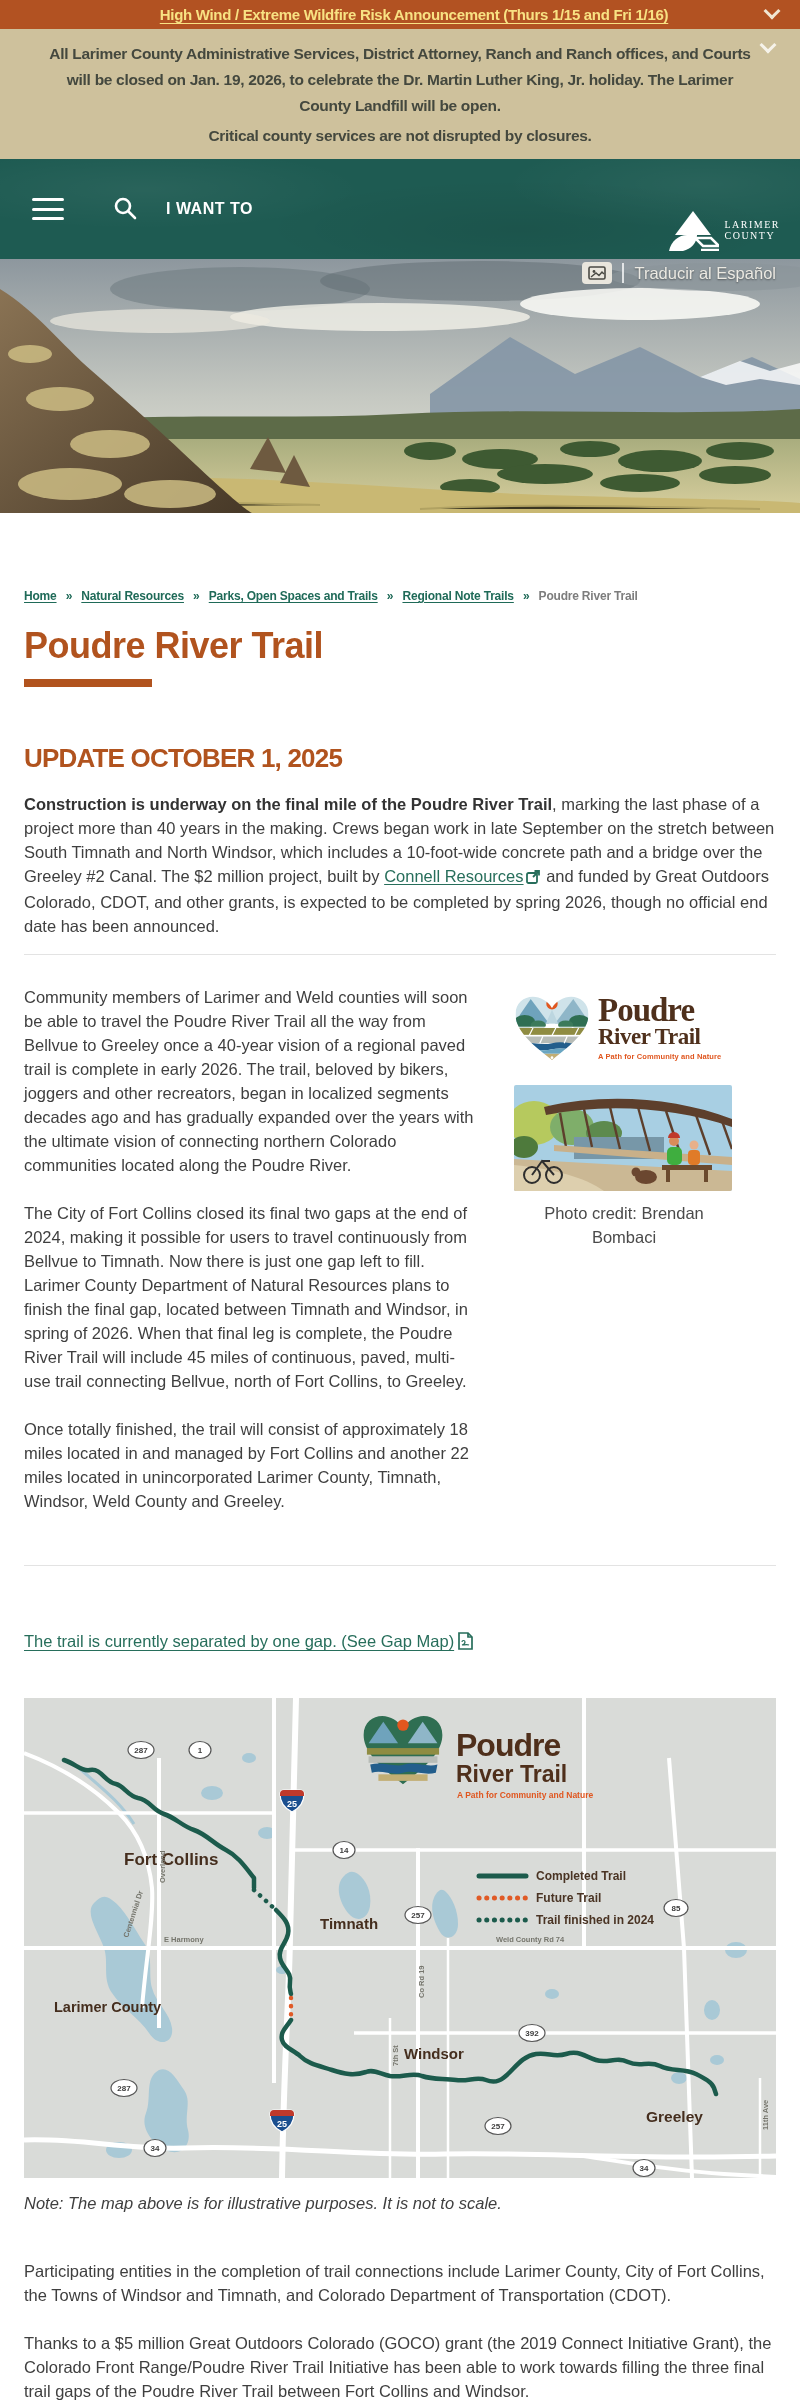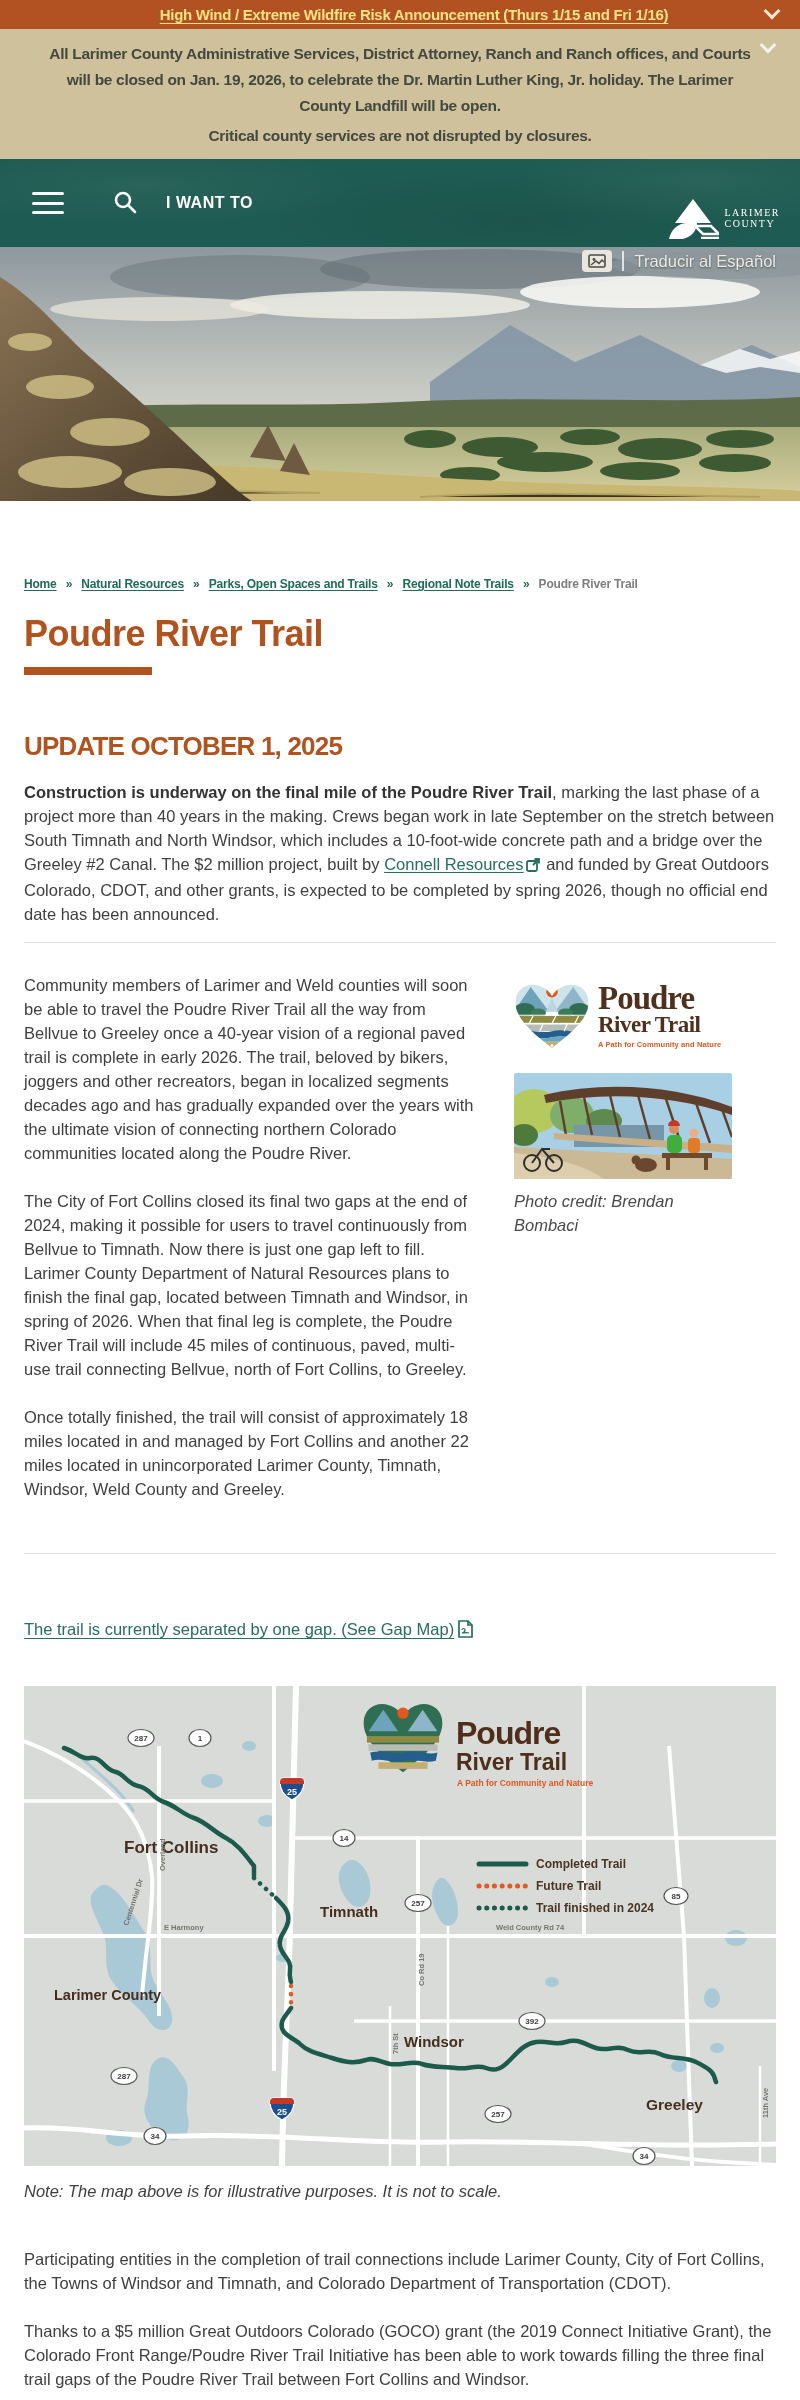--- a/index.html
+++ b/index.html
@@ -16,21 +16,21 @@
           border-bottom:3px solid #f0e6d2; transform:rotate(45deg); }
   .alert-top .chev { position:absolute; right:22px; top:5px; }
   .alert-body { background:#cec19c; min-height:130px; padding:12px 40px 10px;
                 text-align:center; position:relative; }
   .alert-body p { color:#44483e; font-weight:bold; font-size:15.5px; line-height:26px;
                   letter-spacing:-0.3px; }
   .alert-body .line2 { margin-top:4px; }
   .alert-body .chev { border-color:#f6f3ea; position:absolute; right:26px; top:10px; }
 
   
-  .nav { height:88px; background:#1e5b52; position:relative; display:flex; align-items:center;
+  .nav { height:100px; background:#1e5b52; position:relative; display:flex; align-items:center;
          background-image:radial-gradient(ellipse 220px 40px at 18% 30%, rgba(255,255,255,.05), transparent),
                           radial-gradient(ellipse 260px 50px at 65% 70%, rgba(0,0,0,.08), transparent),
                           radial-gradient(ellipse 200px 45px at 88% 25%, rgba(255,255,255,.05), transparent); }
   .hamburger { width:32px; height:22px; margin-left:32px; display:flex; flex-direction:column;
                justify-content:space-between; cursor:pointer; background:none; border:none; }
   .hamburger span { display:block; height:3px; background:#fff; border-radius:2px; }
   .nav-search { margin-left:48px; background:none; border:none; cursor:pointer; }
   .iwantto { margin-left:28px; color:#fff; font-weight:bold; font-size:16px;
              letter-spacing:0.5px; background:none; border:none; cursor:pointer; }
   .county-logo { position:absolute; right:20px; bottom:8px; display:flex; align-items:flex-start;
@@ -69,21 +69,21 @@
   .col-text { width:450px; font-size:16.5px; line-height:24px; }
   .col-text p + p { margin-top:24px; }
   .col-media { width:220px; }
   .prt-logo { display:flex; align-items:center; gap:8px; margin-top:8px; }
   .prt-words .w1 { font-family:"Liberation Serif", serif; font-weight:bold; font-size:33px;
                    color:#4f301c; line-height:30px; letter-spacing:-1px; }
   .prt-words .w2 { font-family:"Liberation Serif", serif; font-weight:bold; font-size:23px;
                    color:#4f301c; line-height:24px; letter-spacing:-0.5px; }
   .prt-words .tag { color:#e0561f; font-size:7.5px; font-weight:bold; margin-top:3px; letter-spacing:0.1px; }
   .trail-photo { margin-top:22px; border-radius:2px; overflow:hidden; width:218px; height:106px; }
-  .photo-credit { margin-top:10px; text-align:left; font-size:16.5px; line-height:24px; color:#4a4a4a;font-style:italic; }
+  .photo-credit { margin-top:10px; text-align:center; font-size:16.5px; line-height:24px; color:#4a4a4a; }
 
   .gap-row { margin-top:66px; font-size:16.5px; }
   .gap-row a { color:#276e5b; text-decoration:underline; text-underline-offset:3px; }
   .pdf-icon { display:inline-block; vertical-align:-3px; margin-left:4px; }
 
   .map-wrap { margin-top:44px; }
   .map-note { margin-top:12px; font-style:italic; font-size:16.5px; color:#3f3f3f; }
 
   .closing { margin-top:46px; font-size:16.5px; line-height:24px; }
   .closing p + p { margin-top:24px; }

